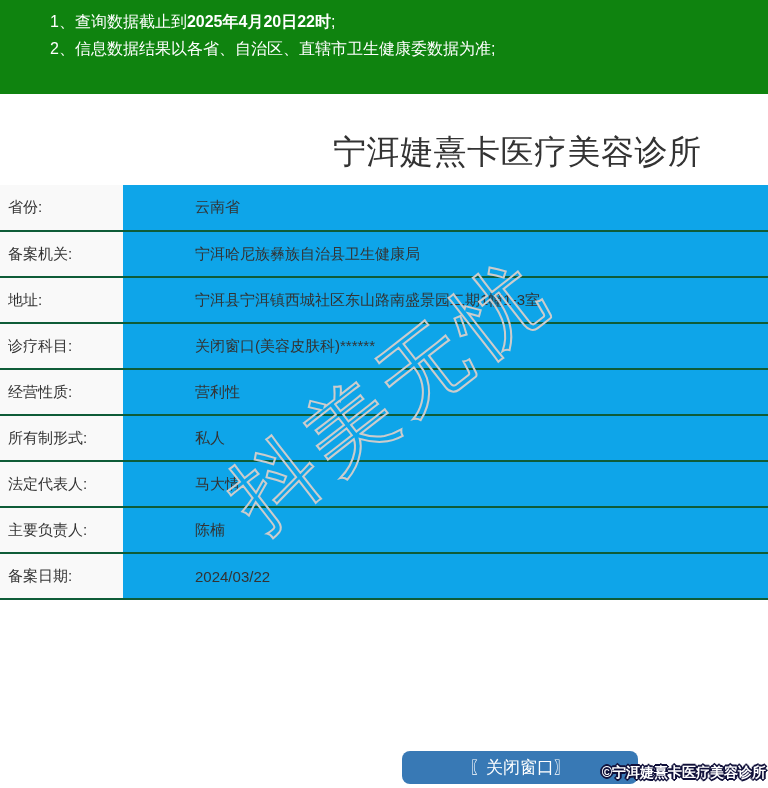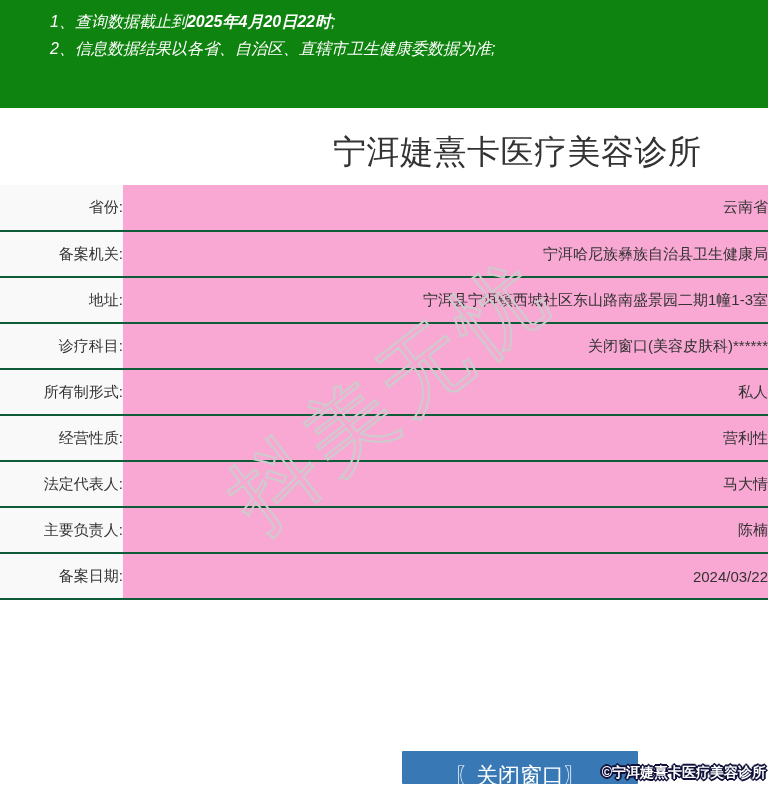--- a/index.html
+++ b/index.html
@@ -14,27 +14,26 @@
     background: #ffffff;
     color: #333333;
     font-family: "Liberation Sans", "DejaVu Sans", sans-serif;
   }
 
   
   .notice-bar {
     position: absolute;
     top: 0; left: 0;
     width: 768px;
-    height: 108px;
+    height: 94px;
     box-sizing: border-box;
     background: var(--green, #0f830f);
     color: #ffffff;
     padding: 8px 0 0 50px;
     font-size: 16px;
-    font-style: italic;
   }
   .notice-line {
     line-height: 27px;
     white-space: nowrap;
   }
   .notice-line b { font-weight: bold; }
 
   
   .page-title {
     position: absolute;
@@ -47,36 +46,35 @@
   }
 
   
   .info-table {
     position: absolute;
     top: 185px;
     left: 0;
     width: 768px;
     border-collapse: collapse;
     table-layout: fixed;
-    text-align: right;
   }
   .info-table tr { height: 46px; }
   .info-table td {
     border-bottom: 2px solid var(--line, #0e5c38);
     font-size: 15px;
     padding: 0;
     vertical-align: middle;
   }
   td.label-cell {
     width: 115px; 
     background: var(--label-bg, #f9f9f9);
     padding-left: 8px;
   }
   td.value-cell {
-    background: #f9a8d4;
+    background: #0ea5e9;
     padding-left: 72px;
   }
 
   
   .watermark {
     position: absolute;
     left: 160px;
     top: 270px;
     width: 460px;
     height: 250px;
@@ -95,28 +93,28 @@
 
   
   .close-button {
     position: absolute;
     left: 402px;
     top: 751px;
     width: 236px;
     height: 33px;
     background: var(--blue, #3879b5);
     color: #ffffff;
-    font-size: 22px;
+    font-size: 17px;
     line-height: 33px;
     text-align: center;
     border: none;
-    border-radius: 1px;
+    border-radius: 8px;
     cursor: pointer;
     font-family: inherit;
-    padding: 8px;
+    padding: 0;
   }
 
   
   .stamp {
     position: absolute;
     right: 2px;
     top: 764px;
     font-size: 14px;
     font-weight: bold;
     color: #ffffff;
@@ -158,27 +156,27 @@
     <td class="label-cell">地址:</td>
     <td class="value-cell">宁洱县宁洱镇西城社区东山路南盛景园二期1幢1-3室</td>
   </tr>
 
   <tr>
     <td class="label-cell">诊疗科目:</td>
     <td class="value-cell">关闭窗口(美容皮肤科)******</td>
   </tr>
 
   <tr>
-    <td class="label-cell">所有制形式:</td>
-    <td class="value-cell">私人</td>
+    <td class="label-cell">经营性质:</td>
+    <td class="value-cell">营利性</td>
   </tr>
 
   <tr>
-    <td class="label-cell">经营性质:</td>
-    <td class="value-cell">营利性</td>
+    <td class="label-cell">所有制形式:</td>
+    <td class="value-cell">私人</td>
   </tr>
 
 
   <tr>
     <td class="label-cell">法定代表人:</td>
     <td class="value-cell">马大情</td>
   </tr>
 
   <tr>
     <td class="label-cell">主要负责人:</td>

